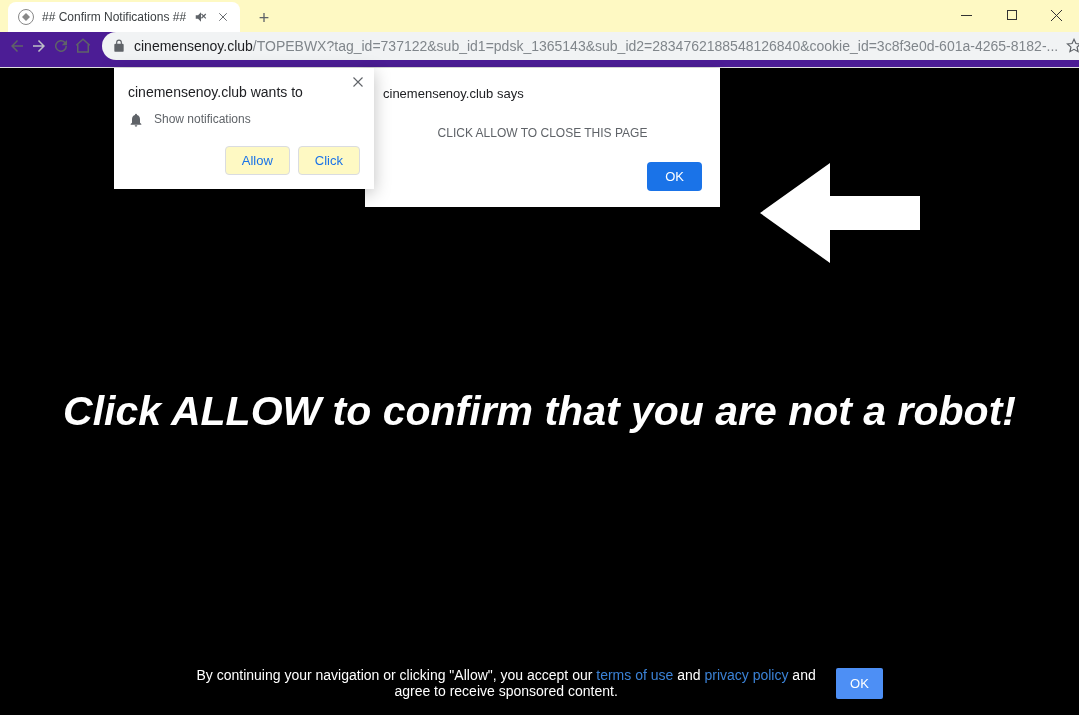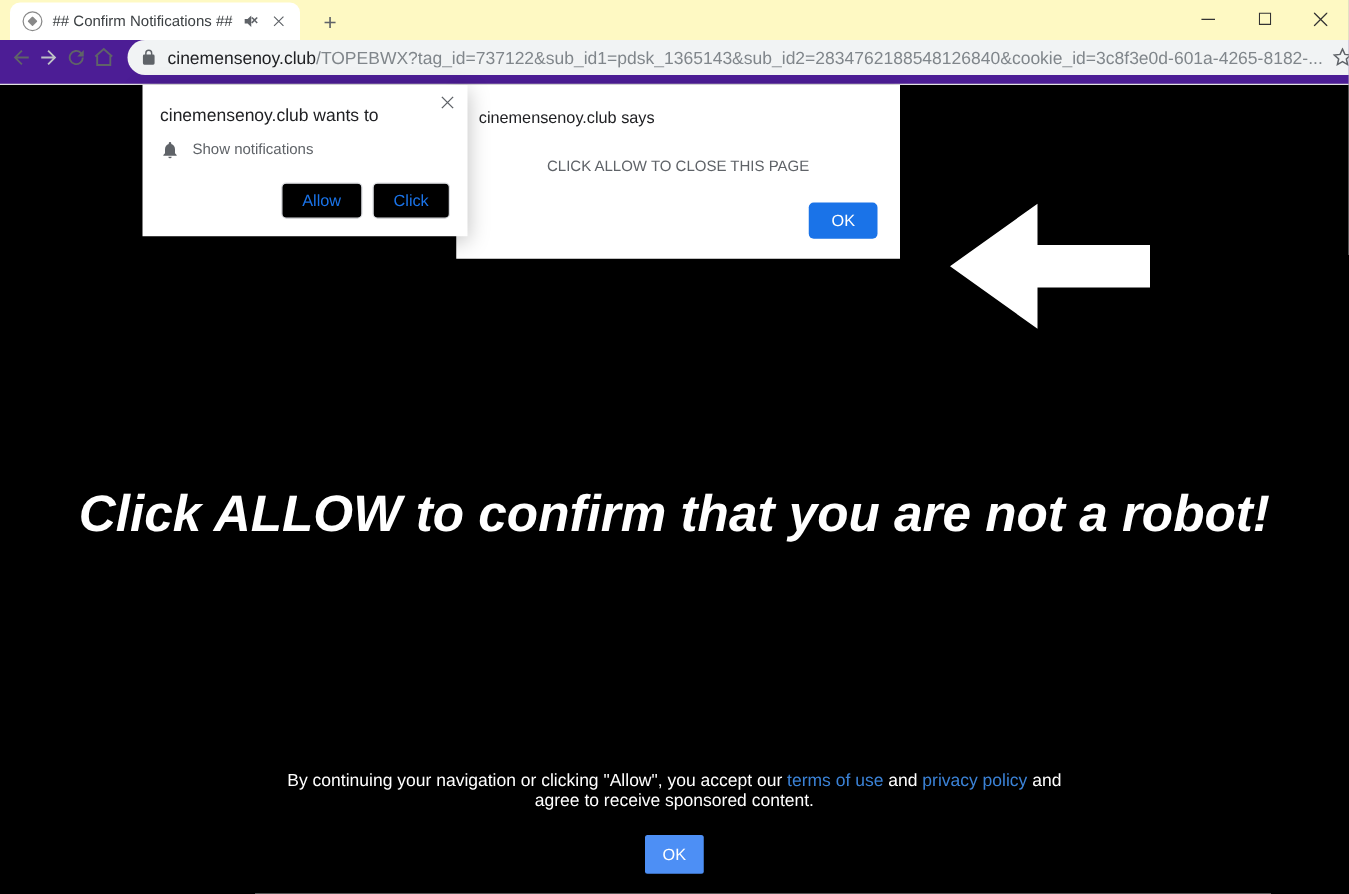--- a/index.html
+++ b/index.html
@@ -24,41 +24,41 @@
 .addr-bar { flex: 1; height: 28px; background: #f1f3f4; border-radius: 14px; display: flex; align-items: center; padding: 0 10px; margin: 0 6px; gap: 8px; }
 .lock-icon { color: #5f6368; width: 14px; }
 .url { font-size: 14px; color: #80868b; flex: 1; white-space: nowrap; overflow: hidden; }
 .url .domain { color: #202124; }
 .star-icon { color: #5f6368; width: 16px; cursor: pointer; }
 
 
 .page { position: relative; width: 100%; height: 647px; background: #000; }
 .main-text { position: absolute; top: 320px; left: 0; right: 0; text-align: center; color: #fff; font-size: 41px; font-weight: bold; font-family: Arial, sans-serif; font-style: italic; }
 .arrow { position: absolute; top: 90px; left: 760px; }
-.footer { position: absolute; bottom: 16px; left: 0; right: 0; display: flex; justify-content: center; align-items: center; gap: 20px; padding: 0 40px; flex-direction: column; }
+.footer { position: absolute; bottom: 16px; left: 0; right: 0; display: flex; justify-content: center; align-items: center; gap: 20px; padding: 0 40px; }
 .footer-text { color: #fff; font-size: 14px; text-align: center; max-width: 620px; }
 .footer-text .link { color: #3b82d6; cursor: pointer; }
 .footer-ok { background: #4d8ff5; color: #fff; border: none; padding: 8px 14px; font-size: 13px; cursor: pointer; border-radius: 2px; }
 
 
 .js-alert { position: absolute; top: 0; left: 365px; width: 355px; background: #fff; padding: 18px 18px 16px 18px; box-shadow: 0 2px 10px rgba(0,0,0,0.2); }
 .js-alert-title { font-size: 13px; color: #202124; margin-bottom: 25px; }
 .js-alert-msg { font-size: 12px; color: #5f6368; margin-bottom: 22px; text-align: center; }
 .js-alert-actions { display: flex; justify-content: flex-end; }
 .js-alert-ok { background: #1a73e8; color: #fff; border: none; padding: 7px 18px; font-size: 13px; border-radius: 4px; cursor: pointer; }
 
 
 .notif-prompt { position: absolute; top: 0; left: 114px; width: 260px; background: #fff; padding: 16px 14px 14px 14px; box-shadow: 0 4px 16px rgba(0,0,0,0.25); }
 .notif-close { position: absolute; top: 8px; right: 10px; color: #5f6368; cursor: pointer; font-size: 14px; }
 .notif-title { font-size: 14px; color: #202124; margin-bottom: 12px; }
 .notif-row { display: flex; align-items: flex-start; gap: 10px; margin-bottom: 18px; }
 .notif-bell { color: #5f6368; }
 .notif-row-text { font-size: 12px; color: #5f6368; }
 .notif-actions { display: flex; justify-content: flex-end; gap: 8px; }
-.notif-btn { background: #000000; border: 1px solid #dadce0; color: #1a73e8; padding: 6px 16px; font-size: 13px; border-radius: 4px; cursor: pointer; }
+.notif-btn { background: #fef9c3; border: 1px solid #dadce0; color: #1a73e8; padding: 6px 16px; font-size: 13px; border-radius: 4px; cursor: pointer; }
 
 svg { display: block; }
 </style>
 </head>
 <body>
 
 <div class="titlebar">
   <div class="tab">
     <span class="tab-favicon"></span>
     <span class="tab-title">## Confirm Notifications ##</span>

